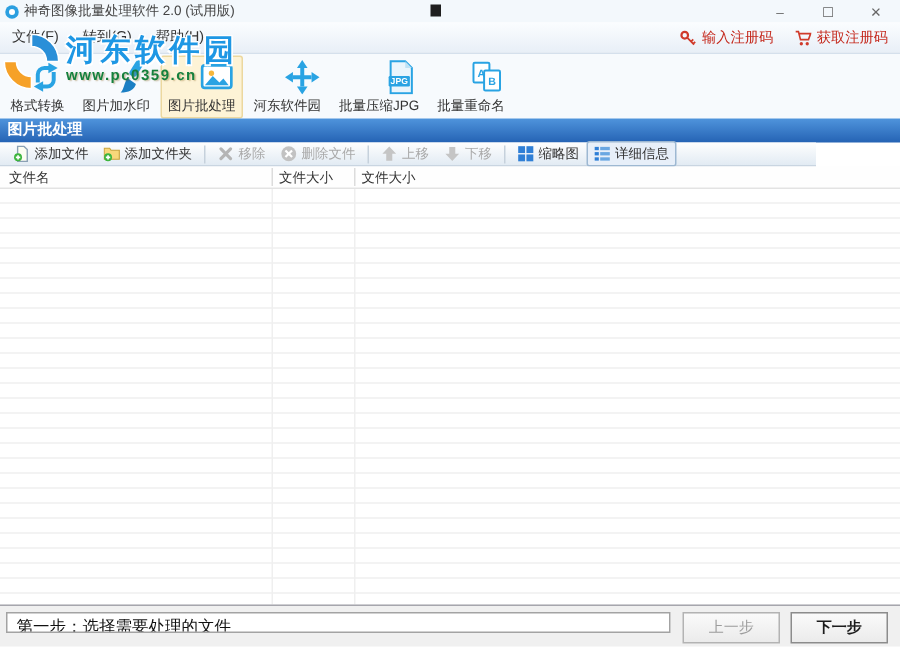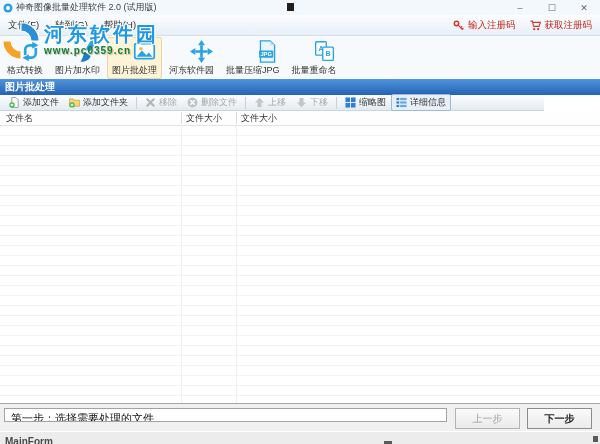--- a/index.html
+++ b/index.html
@@ -276,25 +276,20 @@
     <div class="col-line cl-1"></div>
     <div class="col-line cl-2"></div>
   </div>
 
   <div class="wizard-bar">
     <div class="status-box">第一步：选择需要处理的文件</div>
     <div class="wiz-btn wiz-prev">上一步</div>
     <div class="wiz-btn wiz-next">下一步</div>
   </div>
 
-  <div class="bg-strip">
-    <span class="bg-strip-label">MainForm</span>
-    <span class="artifact-br"></span>
-    <span class="artifact-bm"></span>
-  </div>
 
   <div class="watermark">
     <svg class="wm-logo" viewBox="0 0 44 44">
       <path d="M22 2 a20 20 0 0 1 20 20 h-9 a11 11 0 0 0 -11 -11 z" fill="#2a8fd8" stroke="#fff" stroke-width="1.2"></path>
       <path d="M22 42 a20 20 0 0 1 -20 -20 h9 a11 11 0 0 0 11 11 z" fill="#f6a128" stroke="#fff" stroke-width="1.2"></path>
     </svg>
     <div class="wm-texts">
       <div class="wm-name">河东软件园</div>
       <div class="wm-url">www.pc0359.cn</div>
     </div>

